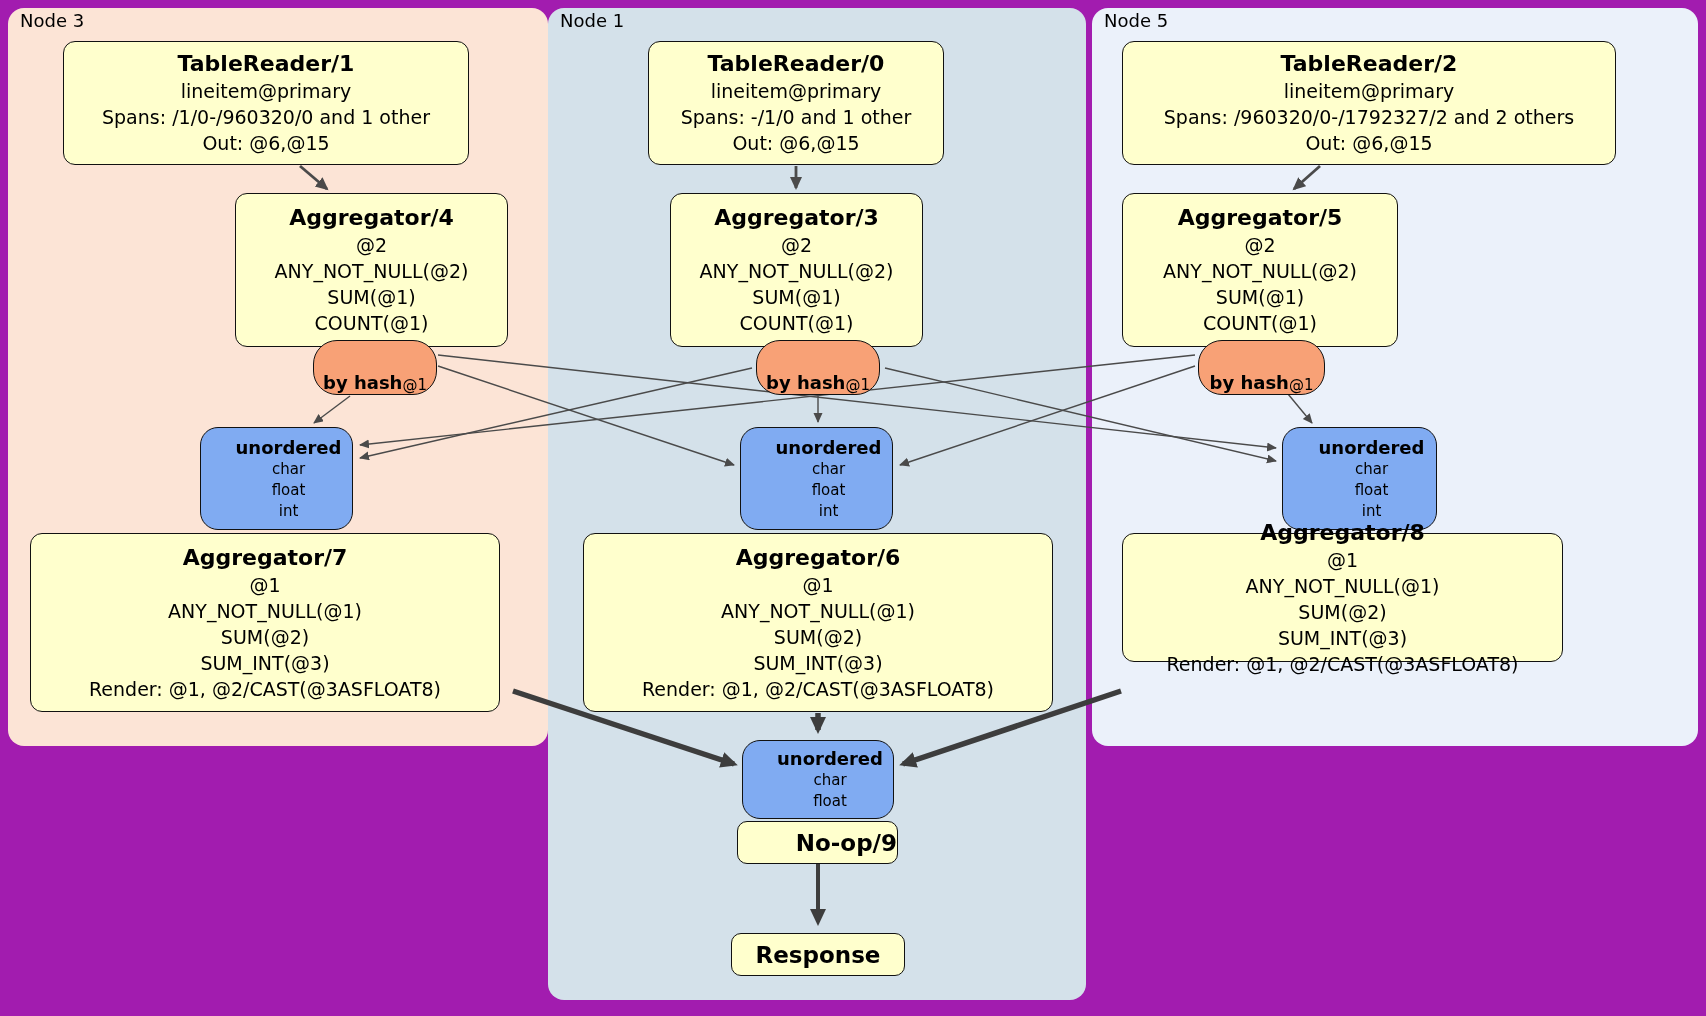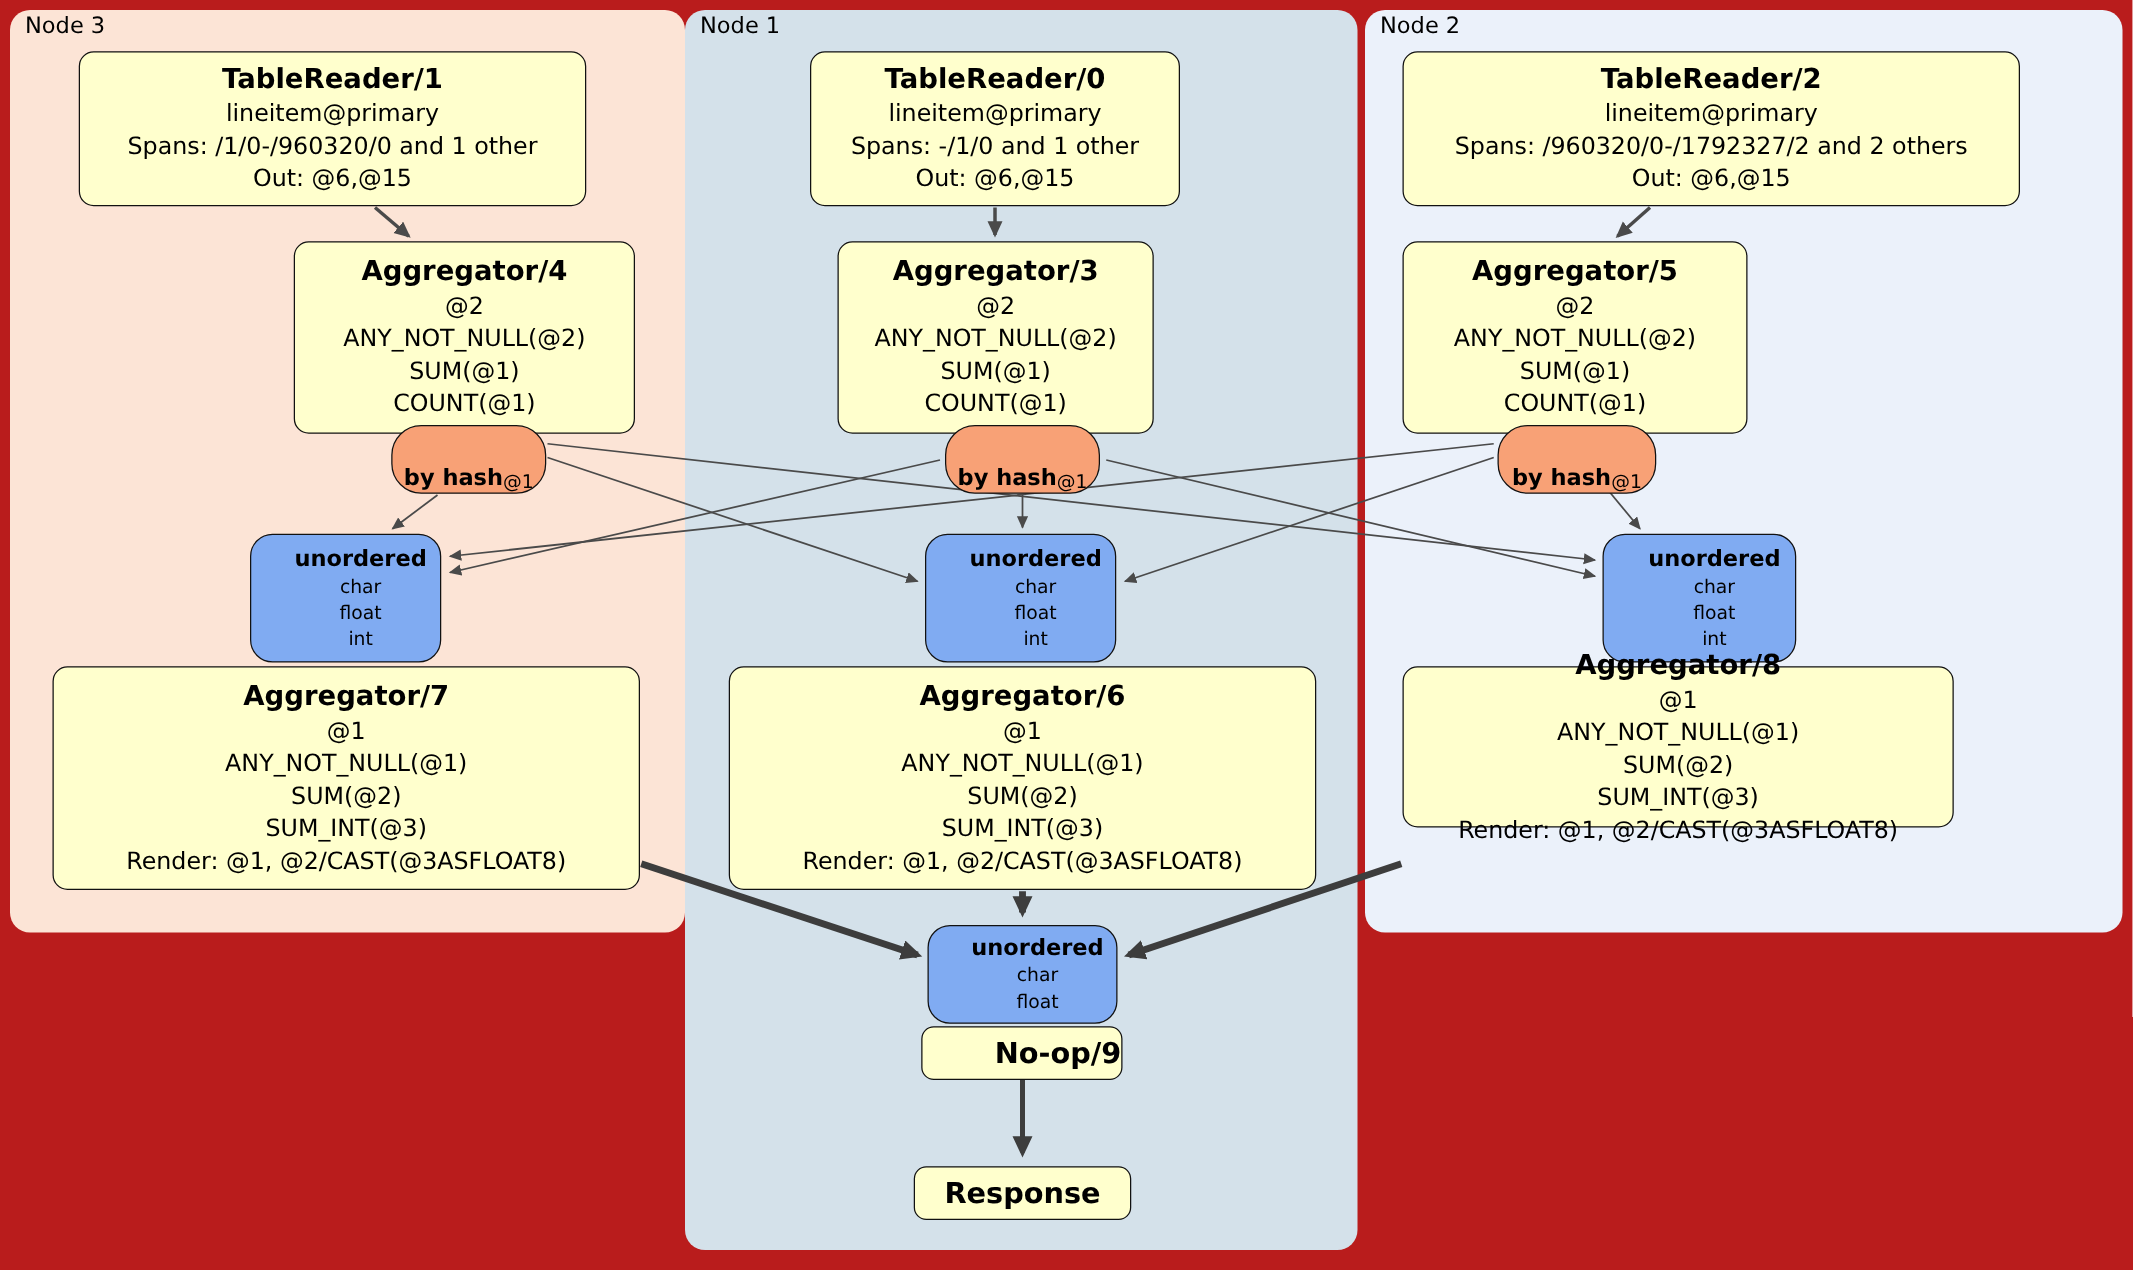--- a/index.html
+++ b/index.html
@@ -1,18 +1,18 @@
 <!DOCTYPE html>
 <html><head>
 <meta charset="utf-8">
 <style>
   html,body { margin:0; padding:0; background:#ffffff; }
   #canvas {
     position:relative; width:1706px; height:1016px; overflow:hidden;
-    font-family:"DejaVu Sans", sans-serif; color:#000; background:#b91c1c;
+    font-family:"DejaVu Sans", sans-serif; color:#000; background:#a21caf;
   }
   .region { position:absolute; border-radius:16px; }
   .region-label { position:absolute; font-size:18px; line-height:22px; }
   #edges { position:absolute; left:0; top:0; z-index:2; }
   .box {
     position:absolute; z-index:3; background:#ffffcd;
     border:1.6px solid #111; border-radius:12px;
     display:flex; flex-direction:column; align-items:center; justify-content:center;
     box-sizing:border-box; padding:2px 4px;
   }
@@ -45,21 +45,21 @@
 <body>
 
 <div id="canvas">
 
   <div class="region" style="left:8px; top:8px; width:540px; height:738px; background:#fce4d6;"></div>
   <div class="region" style="left:548px; top:8px; width:538px; height:992px; background:#d4e1ea;"></div>
   <div class="region" style="left:1092px; top:8px; width:606px; height:738px; background:#ebf1fa;"></div>
 
   <div class="region-label" style="left:20px; top:10px;">Node 3</div>
   <div class="region-label" style="left:560px; top:10px;">Node 1</div>
-  <div class="region-label" style="left:1104px; top:10px;">Node 2</div>
+  <div class="region-label" style="left:1104px; top:10px;">Node 5</div>
 
   <svg id="edges" width="1706" height="1016" viewBox="0 0 1706 1016">
     <defs>
       <marker id="ah-thin" markerUnits="userSpaceOnUse" markerWidth="13" markerHeight="11" refX="9" refY="4.5" orient="auto">
         <path d="M0,0 L10,4.5 L0,9 z" fill="#4a4a4a"></path>
       </marker>
       <marker id="ah-med" markerUnits="userSpaceOnUse" markerWidth="17" markerHeight="15" refX="11" refY="6" orient="auto">
         <path d="M0,0 L13,6 L0,12 z" fill="#4a4a4a"></path>
       </marker>
       <marker id="ah-thick" markerUnits="userSpaceOnUse" markerWidth="24" markerHeight="20" refX="13" refY="8" orient="auto">
@@ -108,21 +108,21 @@
   <div class="pill" style="left:313px; top:340px; width:124px; height:55px;">
     <div class="pill-title">by hash</div>
     <div class="pill-sub">@1</div>
   </div>
   <div class="sync" style="left:200px; top:427px; width:153px; height:103px;">
     <div class="sync-title">unordered</div>
     <div class="sync-line">char</div>
     <div class="sync-line">float</div>
     <div class="sync-line">int</div>
   </div>
-  <div class="box" style="left:42px; top:533px; width:470px; height:179px;">
+  <div class="box" style="left:30px; top:533px; width:470px; height:179px;">
     <div class="box-title">Aggregator/7</div>
     <div class="box-line">@1</div>
     <div class="box-line">ANY_NOT_NULL(@1)</div>
     <div class="box-line">SUM(@2)</div>
     <div class="box-line">SUM_INT(@3)</div>
     <div class="box-line">Render: @1, @2/CAST(@3ASFLOAT8)</div>
   </div>
 
   <div class="box" style="left:648px; top:41px; width:296px; height:124px;">
     <div class="box-title">TableReader/0</div>

